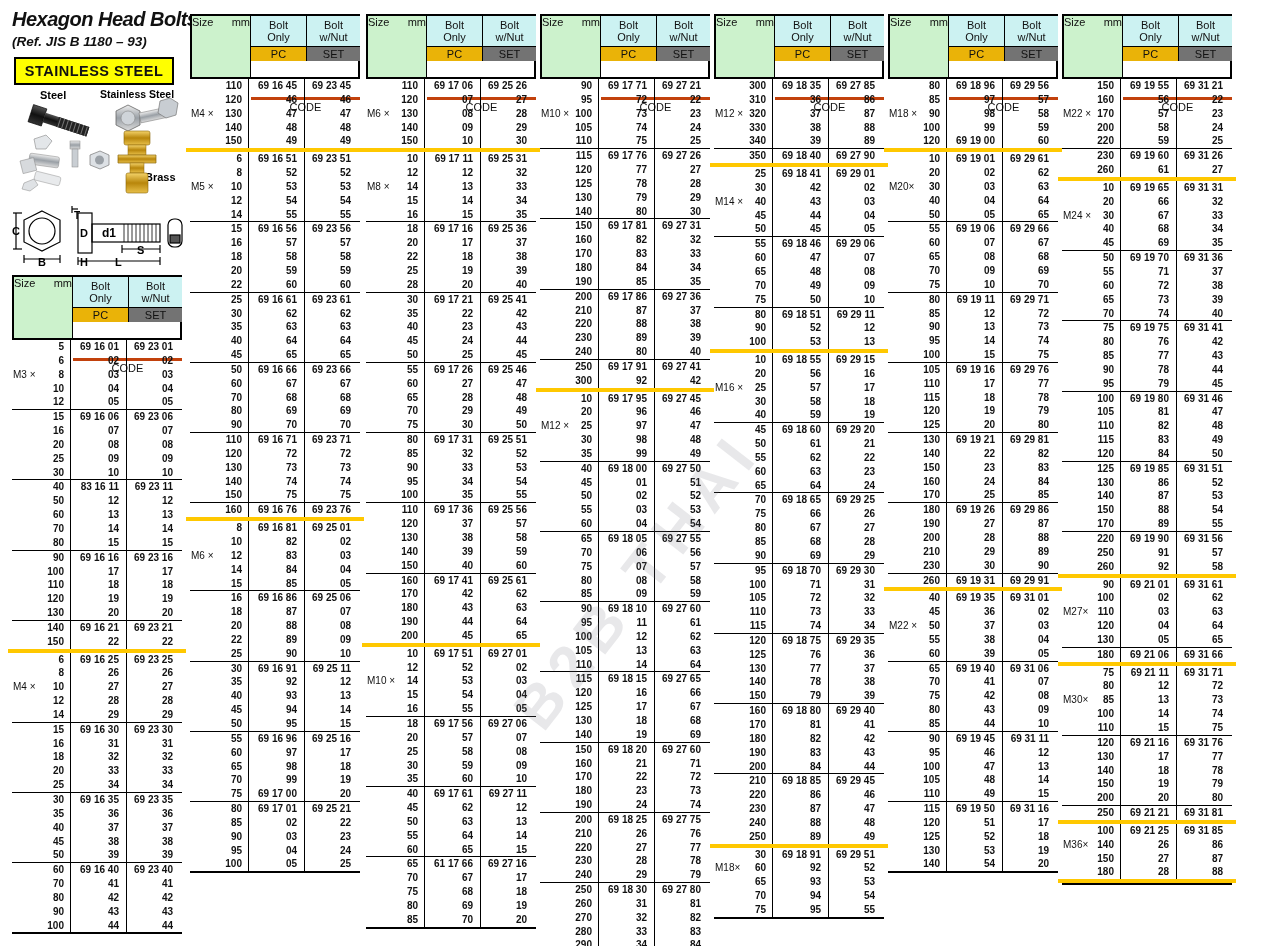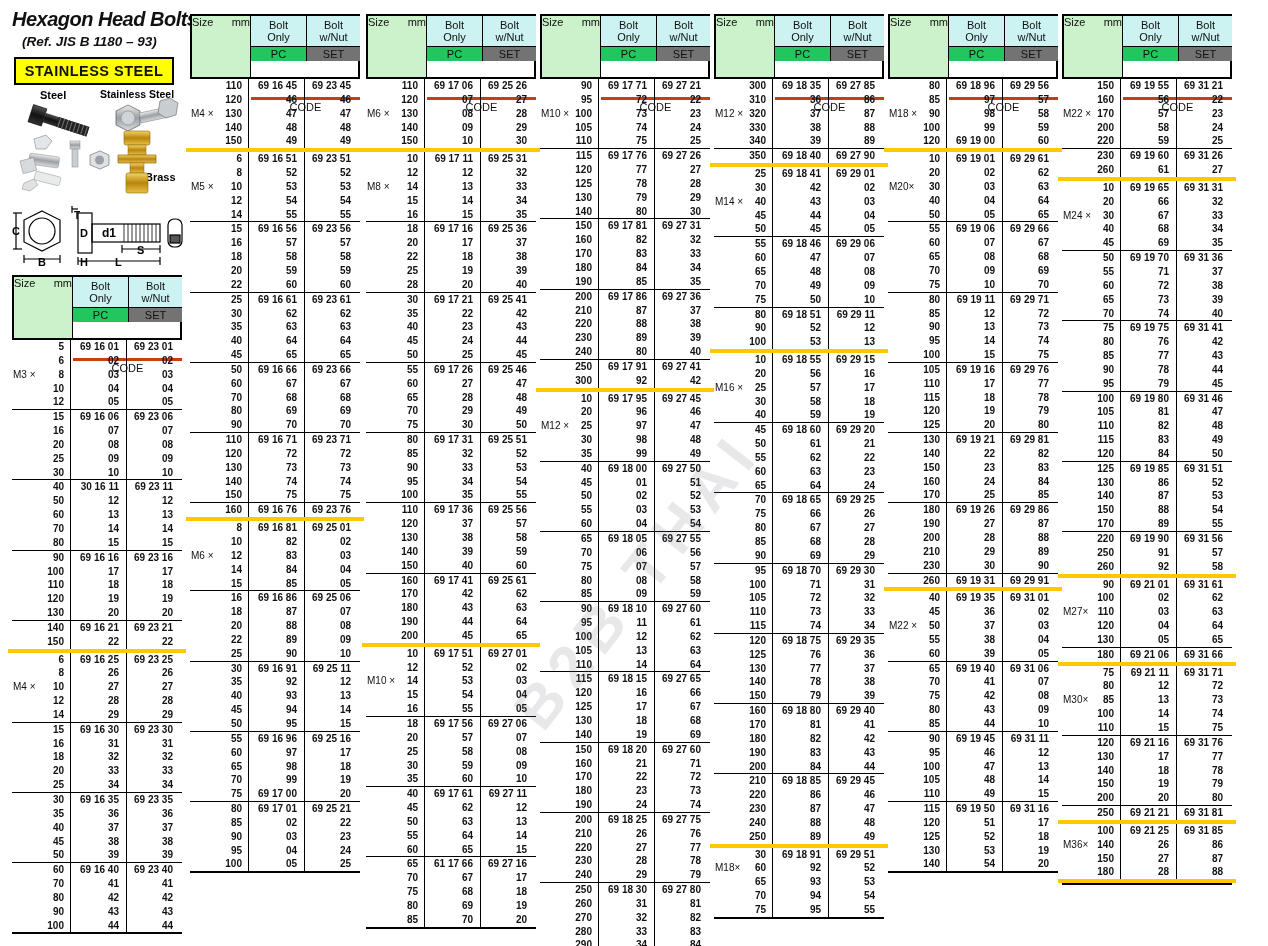--- a/index.html
+++ b/index.html
@@ -3,35 +3,35 @@
 <meta charset="utf-8">
 <style>
   * { margin:0; padding:0; box-sizing:border-box; }
   html,body { background:#ffffff; }
   body { width:1268px; height:946px; overflow:hidden; font-family:"Liberation Sans", sans-serif; color:#111; }
   .page { position:relative; width:1268px; height:946px; background:#fff; }
 
   
   .colA { position:absolute; left:12px; top:8px; width:174px; }
   .title { font-style:italic; font-weight:700; font-size:20px; letter-spacing:-0.5px; white-space:nowrap; }
-  .subtitle { font-style:italic; font-weight:700; font-size:13.5px; margin-top:3px; margin-left:10px; white-space:nowrap; }
+  .subtitle { font-style:italic; font-weight:700; font-size:13.5px; margin-top:3px; margin-left:0; white-space:nowrap; }
   .banner { display:block; width:160px; margin-top:8px; margin-left:2px; background:#ffff00; border:2px solid #000;
             font-weight:700; font-size:14.5px; text-align:center; padding:4px 0; letter-spacing:0.5px; }
   .photos { margin-top:4px; }
   .diagram { margin-top:0px; }
 
   
   .tcol { position:absolute; top:14px; width:170px; }
   .jtable { width:170px; }
   .thead { display:grid; grid-template-columns:59px 56px 53px; grid-template-rows:30px 15px 16px;
            border:2px solid #000; width:170px; font-size:11px; text-align:center; }
   .h-size { grid-column:1; grid-row:1/4; background:#ccf2cc; display:flex; flex-direction:row; justify-content:space-between; gap:2px; border-right:1px solid #000; }
   .h-only { grid-column:2; grid-row:1; background:#ccf2f2; display:flex; flex-direction:column; justify-content:center; border-right:1px solid #000; }
   .h-wnut { grid-column:3; grid-row:1; background:#ccf2f2; display:flex; flex-direction:column; justify-content:center; }
-  .h-pc   { grid-column:2; grid-row:2; background:#22c55e; border-top:1px solid #000; border-right:1px solid #000; line-height:14px; }
+  .h-pc   { grid-column:2; grid-row:2; background:#eab308; border-top:1px solid #000; border-right:1px solid #000; line-height:14px; }
   .h-set  { grid-column:3; grid-row:2; background:#737373; border-top:1px solid #000; line-height:14px; }
   .h-code { grid-column:2/4; grid-row:3; background:#f0abfc; border-top:3px solid #c2410c; line-height:15px;margin-top:36px; }
 
   .tbody { border-bottom:2px solid #000; }
   .tgroup { }
   .tgroup + .tgroup { border-top:1px solid #000; }
   .yline { height:4px; background:#ffc800; margin:0 -4px; }
   .yline + .tgroup { border-top:none; }
   .trow { display:grid; grid-template-columns:59px 56px 53px; height:13.85px; line-height:13.8px; font-size:10px; font-weight:700; }
   .c-sizecell { display:flex; justify-content:flex-end; align-items:center; gap:2px; border-right:1px solid #000; padding-right:6px; position:relative; }
@@ -262,21 +262,21 @@
               </div>
               <div class="c-pc">10</div>
               <div class="c-set">10</div>
             </div>
           </div>
           <div class="tgroup">
             <div class="trow">
               <div class="c-sizecell">
                 <span>40</span>
               </div>
-              <div class="c-pc">30 16 11</div>
+              <div class="c-pc">83 16 11</div>
               <div class="c-set">69 23 11</div>
             </div>
             <div class="trow">
               <div class="c-sizecell">
                 <span>50</span>
               </div>
               <div class="c-pc">12</div>
               <div class="c-set">12</div>
             </div>
             <div class="trow">

